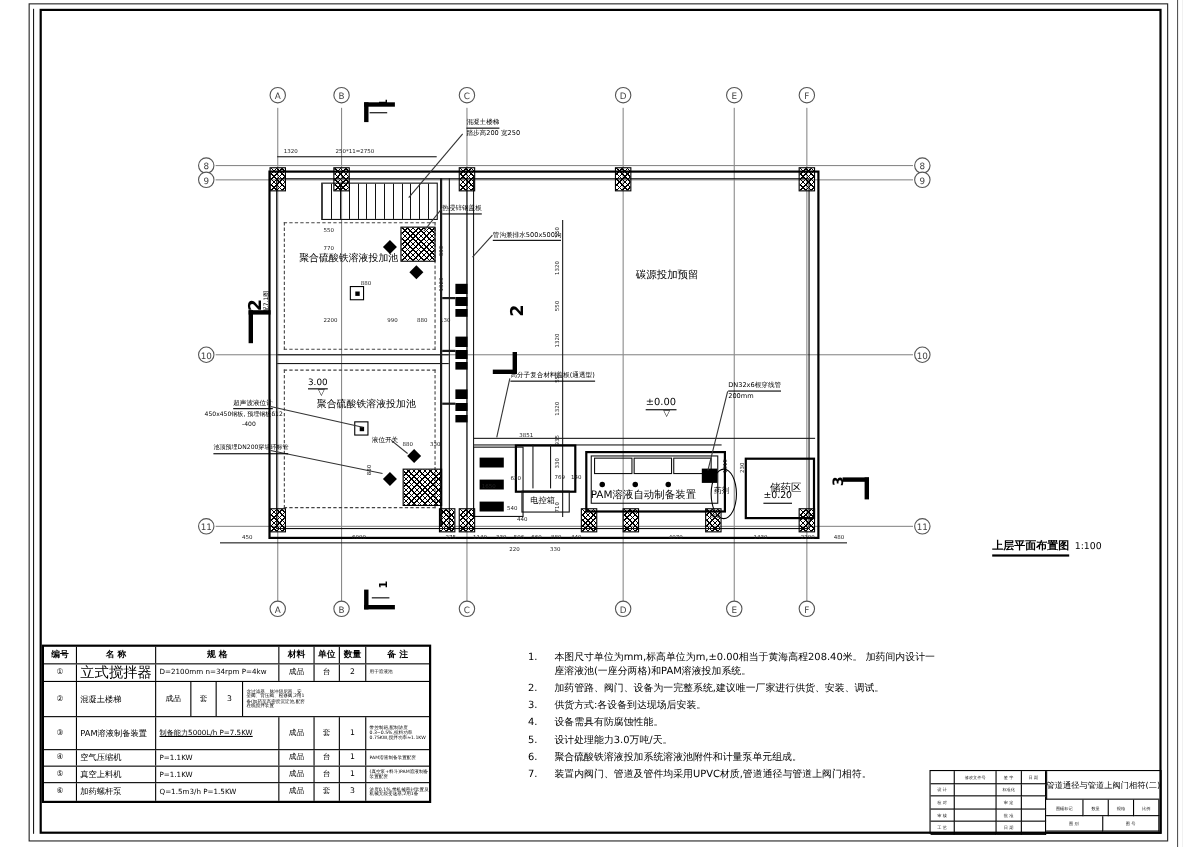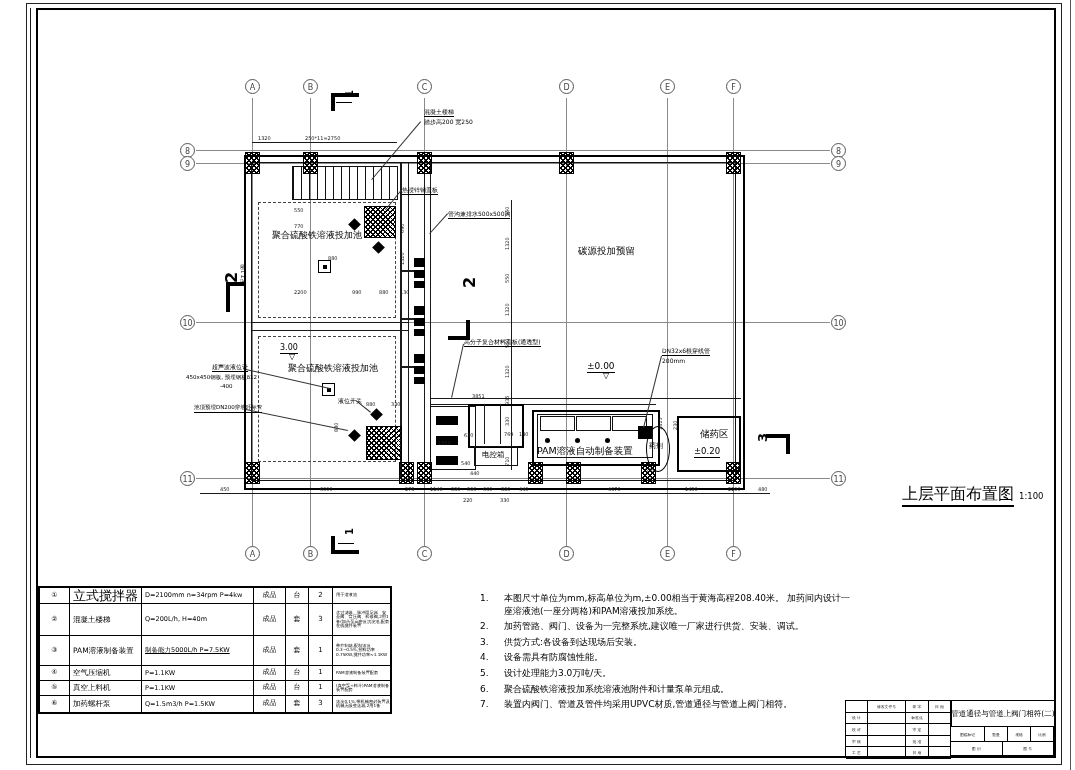--- a/index.html
+++ b/index.html
@@ -26,21 +26,21 @@
   .sqdot{position:absolute;width:13px;height:13px;border:1px solid #000;box-sizing:border-box;}
   .sqdot::after{content:"";position:absolute;left:4px;top:4px;width:4px;height:4px;background:#000;}
   .pump{position:absolute;width:11px;height:30px;
       background:linear-gradient(#000 0 9px,transparent 9px 12px,#000 12px 20px,transparent 20px 23px,#000 23px 30px);}
   .dot{position:absolute;width:5px;height:5px;border-radius:50%;background:#000;}
   .ell{position:absolute;border:1px solid #000;border-radius:50%;}
   .bar{position:absolute;background:#000;}
   .leader{position:absolute;height:1px;background:#333;transform-origin:0 0;}
   
   #plan-title{position:absolute;left:902px;top:484px;}
-  #plan-title .t{font-size:16px;font-weight:normal;border-bottom:2px solid #000;padding-bottom:2px;margin-top:29px;}
+  #plan-title .t{font-size:10px;font-weight:bold;border-bottom:2px solid #000;padding-bottom:2px;margin-top:29px;}
   #plan-title .s{font-size:8.5px;margin-left:5px;}
   
   #notes{position:absolute;left:480px;top:592px;width:372px;font-size:9px;}
   .note{display:flex;margin-bottom:3px;line-height:1.4;}
   .note .n{width:24px;flex:none;}
   .note .tx{flex:1;}
   
   #equip-table{position:absolute;left:38px;top:586px;width:354px;border:2px solid #000;box-sizing:border-box;}
   .trow{display:flex;border-bottom:1px solid #000;box-sizing:border-box;}
   .trow:last-child{border-bottom:none;}
@@ -222,21 +222,21 @@
       <div class="dim" style="left: 608px; top: 487px;">4070</div>
       <div class="dim" style="left: 685px; top: 487px;">1430</div>
       <div class="dim" style="left: 728px; top: 487px;">2200</div>
       <div class="dim" style="left: 758px; top: 487px;">480</div>
       <div class="dim" style="left: 463px; top: 498px;">220</div>
       <div class="dim" style="left: 500px; top: 498px;">330</div>
       <div class="lbl" style="left: 272px; top: 231px; font-size: 9px;">聚合硫酸铁溶液投加池</div>
       <div class="lbl" style="left: 288px; top: 364px; font-size: 9px;">聚合硫酸铁溶液投加池</div>
       <div class="lbl" style="left: 578px; top: 246px; font-size: 9.5px;">碳源投加预留</div>
       <div class="lbl" style="left: 537px; top: 446px; font-size: 9.5px;">PAM溶液自动制备装置</div>
-      <div class="lbl" style="left: 700px; top: 429px; font-size: 9.5px;">储药区</div>
+      <div class="lbl" style="left: 700px; top: 439px; font-size: 9.5px;">储药区</div>
       <div class="lbl u" style="left: 694px; top: 447px; font-size: 8.5px;">±0.20</div>
       <div class="lbl u" style="left: 280px; top: 344px; font-size: 8px;">3.00</div>
       <div class="lbl" style="left: 289px; top: 353px; font-size: 8px;">▽</div>
       <div class="lbl u" style="left: 587px; top: 362px; font-size: 9px;">±0.00</div>
       <div class="lbl" style="left: 603px; top: 372px; font-size: 8px;">▽</div>
       <div class="lbl" style="left: 649px; top: 443px; font-size: 7px;">药剂</div>
       <div class="lbl" style="left: 482px; top: 451px; font-size: 7.5px;">电控箱</div>
       <div class="lbl u" style="left: 424px; top: 109px; font-size: 6px;">混凝土楼梯</div>
       <div class="lbl" style="left: 424px; top: 119px; font-size: 6px;">踏步高200 宽250</div>
       <div class="lbl u" style="left: 402px; top: 187px; font-size: 6px;">热浸锌钢盖板</div>
@@ -256,32 +256,40 @@
       <div class="lbl b" style="left: 345px; top: 97px; font-size: 10px; transform: rotate(-90deg);">1</div>
       <div class="lbl b" style="left: 345px; top: 535px; font-size: 10px; transform: rotate(-90deg);">1</div>
     </div>
 
   <div id="plan-title">
     <span class="t">上层平面布置图</span><span class="s">1:100</span>
   </div>
 
   <div id="equip-table">
       <div class="trow" style="height: 16px;">
+        <div class="tc" style="width: 30px; font-size: 8px; font-weight: bold;">编号</div>
+        <div class="tc" style="width: 72px; font-size: 8px; font-weight: bold;">名  称</div>
+        <div class="tc" style="width: 112px; font-size: 8px; font-weight: bold;">规        格</div>
+        <div class="tc" style="width: 32px; font-size: 8px; font-weight: bold;">材料</div>
+        <div class="tc" style="width: 23px; font-size: 8px; font-weight: bold;">单位</div>
+        <div class="tc" style="width: 24px; font-size: 8px; font-weight: bold;">数量</div>
+        <div class="tc" style="width: 57px; font-size: 8px; font-weight: bold;">备  注</div>
+      </div>
+      <div class="trow" style="height: 16px;">
         <div class="tc" style="width: 30px; font-size: 7px;">①</div>
         <div class="tc left" style="width: 72px; font-size: 13px;">立式搅拌器</div>
         <div class="tc left" style="width: 112px; font-size: 6.5px;">D=2100mm n=34rpm P=4kw</div>
         <div class="tc" style="width: 32px; font-size: 7px;">成品</div>
         <div class="tc" style="width: 23px; font-size: 7px;">台</div>
         <div class="tc" style="width: 24px; font-size: 7px;">2</div>
         <div class="tc left" style="width: 57px; font-size: 4.2px;">用于溶液池</div>
       </div>
       <div class="trow" style="height: 32px;">
         <div class="tc" style="width: 30px; font-size: 7px;">②</div>
         <div class="tc left" style="width: 72px; font-size: 7.5px;">混凝土楼梯</div>
-        <div class="tc left" style="width: 112px; font-size: 6.5px;">Q=200L/h, H=40m</div>
         <div class="tc" style="width: 32px; font-size: 7px;">成品</div>
         <div class="tc" style="width: 23px; font-size: 7px;">套</div>
         <div class="tc" style="width: 24px; font-size: 7px;">3</div>
         <div class="tc left" style="width: 57px; font-size: 4.2px;">含过滤器、脉冲阻尼器、安全阀、背压阀、检修阀,2用1备(加药至高密度沉淀池,配套在线搅拌装置</div>
       </div>
       <div class="trow" style="height: 30px;">
         <div class="tc" style="width: 30px; font-size: 7px;">③</div>
         <div class="tc left" style="width: 72px; font-size: 7.5px;">PAM溶液制备装置</div>
         <div class="tc left" style="width: 112px; font-size: 6.5px; text-decoration: underline;">制备能力5000L/h P=7.5KW</div>
         <div class="tc" style="width: 32px; font-size: 7px;">成品</div>

